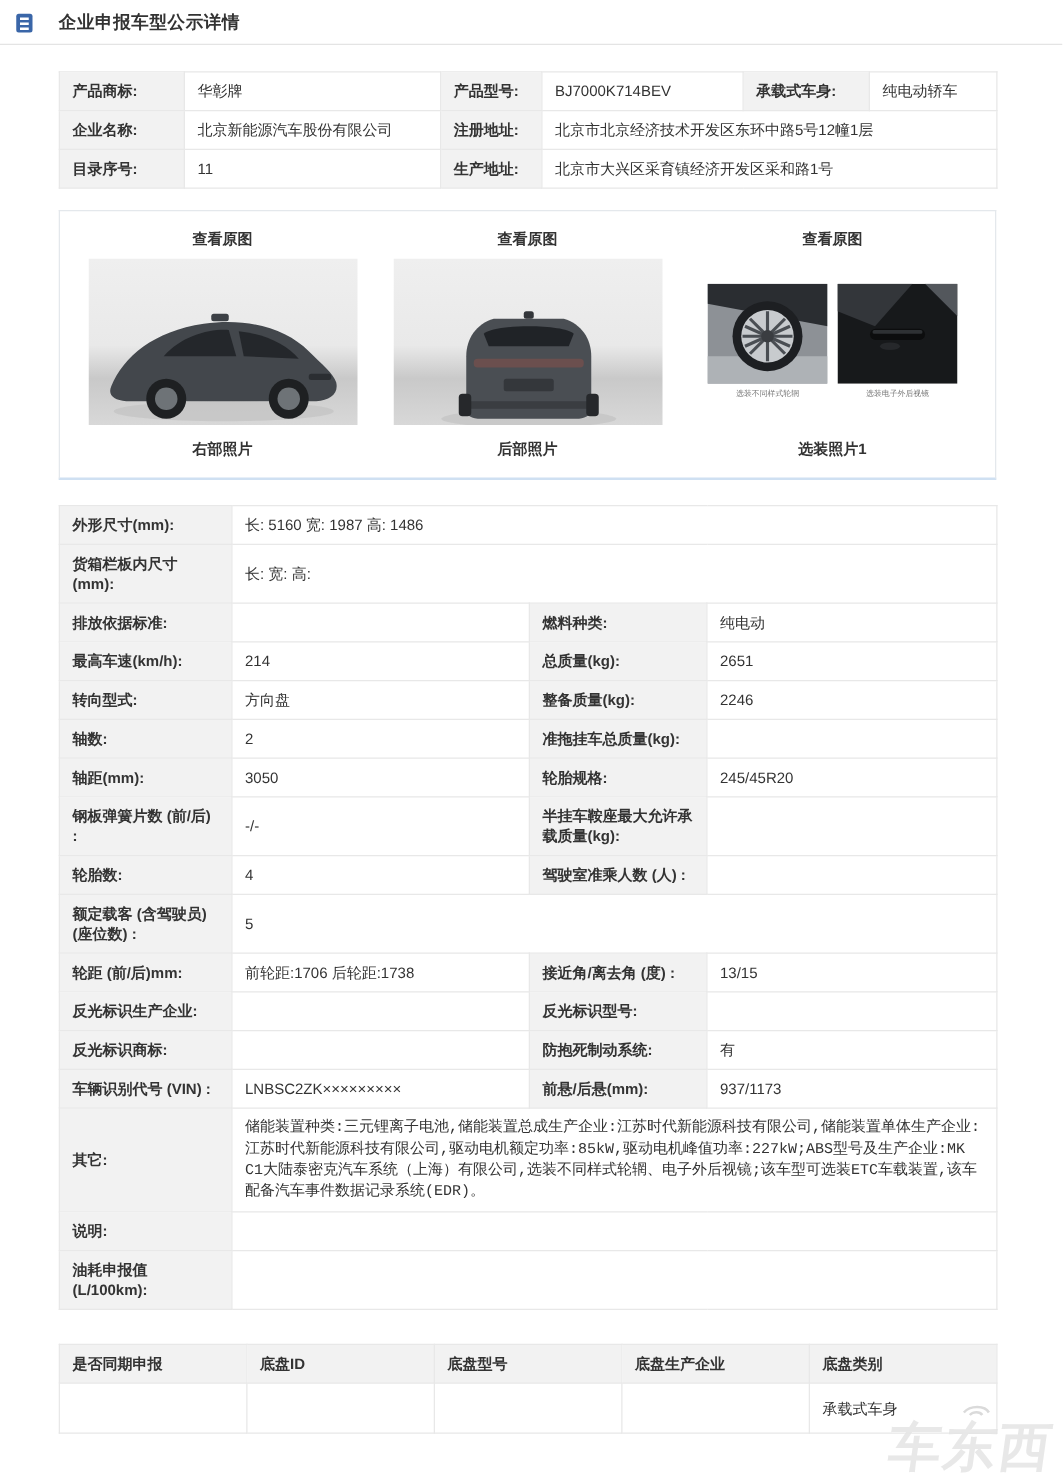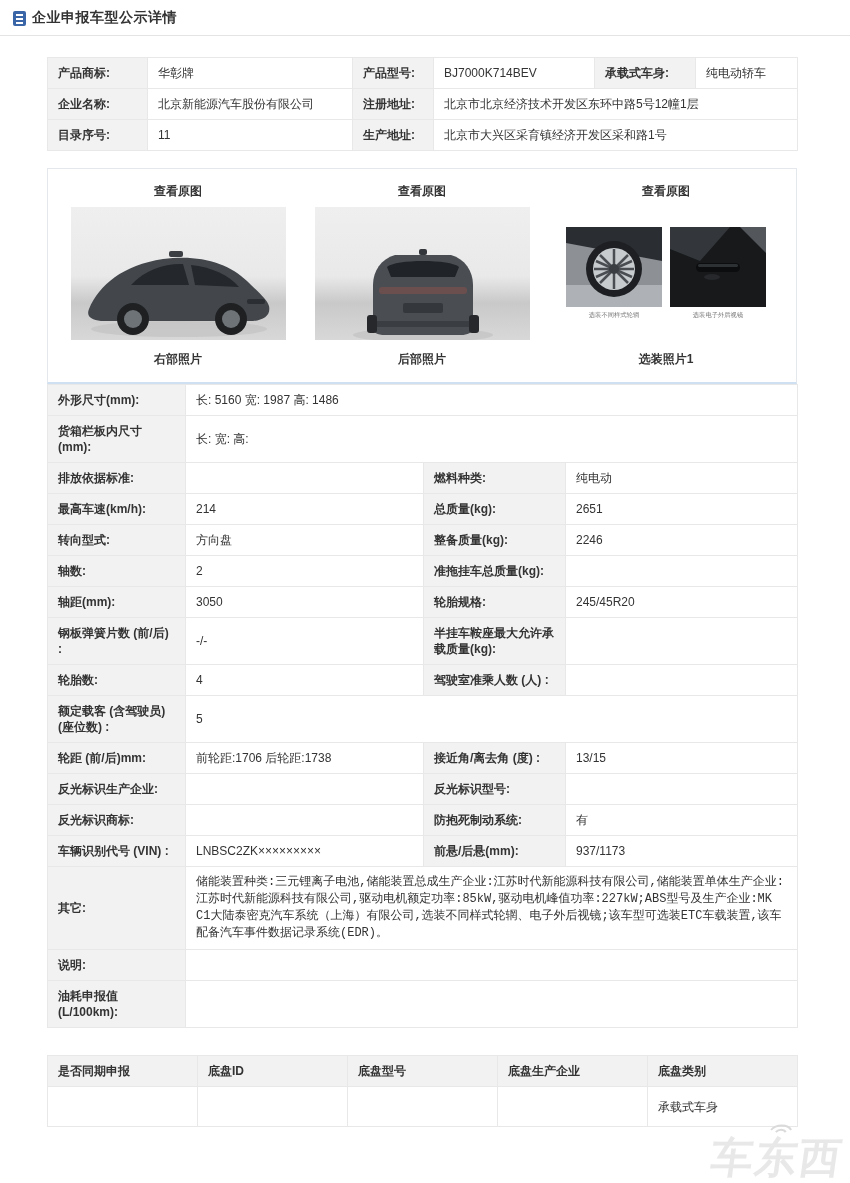--- a/index.html
+++ b/index.html
@@ -1,31 +1,31 @@
 <!DOCTYPE html>
 <html><head>
 <meta charset="utf-8">
 <style>
   * { box-sizing: border-box; margin:0; padding:0; }
   html,body { width:850px; height:1183px; background:#fff; overflow:hidden;
     font-family:"Liberation Sans","DejaVu Sans",sans-serif; color:#333; }
-  .pagehead { padding:9px 0 8px 13px; border-bottom:1px solid #e4e4e4; display:flex; align-items:center; gap:6px; }
+  .pagehead { padding:9px 0 8px 13px; border-bottom:1px solid #e4e4e4; display:flex; align-items:center; gap:21px; }
   .doc-ico { width:13px; height:15px; background:#3a66a8; border-radius:2px; position:relative; flex:0 0 auto; }
   .doc-ico:before { content:""; position:absolute; left:3px; top:3px; width:7px; height:2px; background:#fff; box-shadow:0 4px 0 #fff, 0 8px 0 #fff; }
   .pagehead h1 { font-size:14px; font-weight:bold; color:#333; letter-spacing:.5px; }
   .content { width:750px; margin-left:47px; }
 
   table { border-collapse:collapse; width:750px; table-layout:fixed; font-size:12px; }
   td, th { border:1px solid #e8e8e8; padding:7px 10px; text-align:left; vertical-align:middle;
     line-height:16px; overflow:hidden; }
   td.lbl, th.hd { background:#f2f2f2; font-weight:bold; color:#333; }
   td.val { background:#fff; color:#333; }
 
   .info-table { margin-top:21px;border-radius:11px; }
-  .spec-table { }
+  .spec-table { margin-top:20px; }
   .spec-table td.lbl { font-weight:bold; }
   .other-val { line-height:17px;font-family:Liberation Mono, monospace; }
 
   .photo-panel { margin-top:17px; border:1px solid #e4e8ec; border-bottom:2px solid #cfe0f2;
     display:flex; justify-content:space-around; padding:12px 8px 14px 8px; height:216px; }
   .figure { width:222px; display:flex; flex-direction:column; align-items:center; }
   .view-link { font-size:12px; font-weight:bold; color:#333; cursor:pointer; margin:2px 0 7px 0; }
   .imgbox { width:215px; height:158px; background:linear-gradient(180deg,#efefef 0%,#e9e9e9 52%,#c9c9c9 72%,#d8d8d8 100%); position:relative; overflow:hidden; }
   .imgbox.white { background:#fff; display:flex; align-items:center; justify-content:center; gap:8px; }
   .subimg { width:96px; display:flex; flex-direction:column; align-items:center; }

